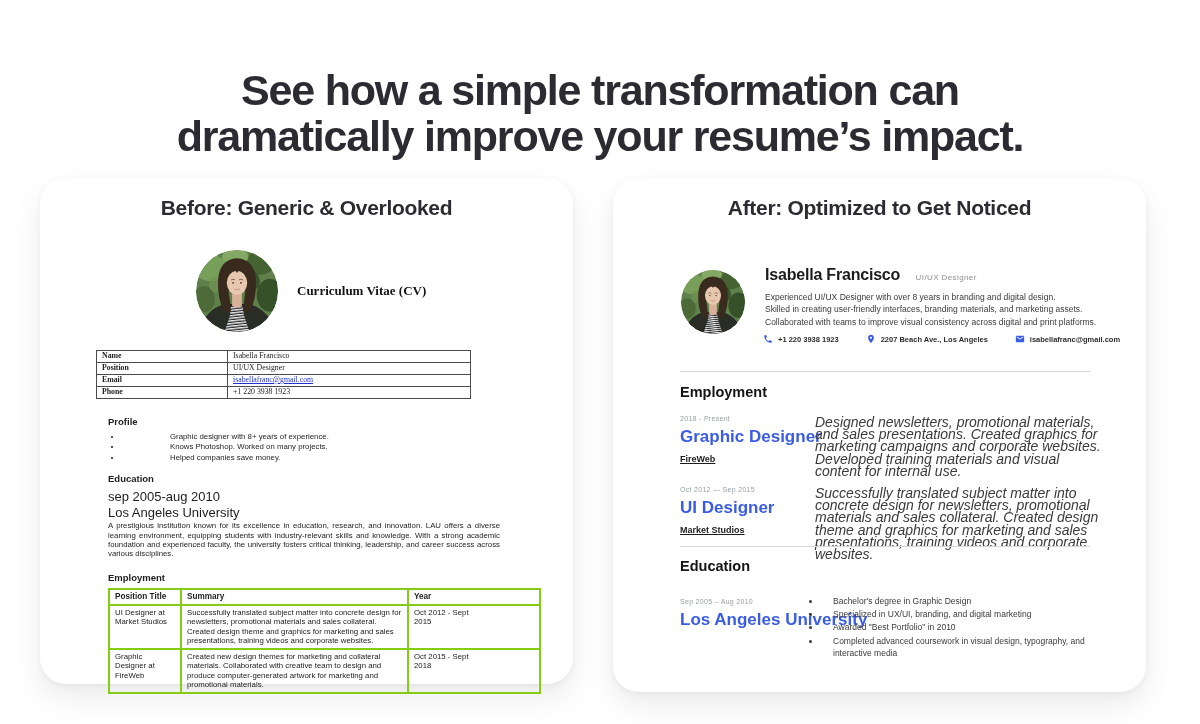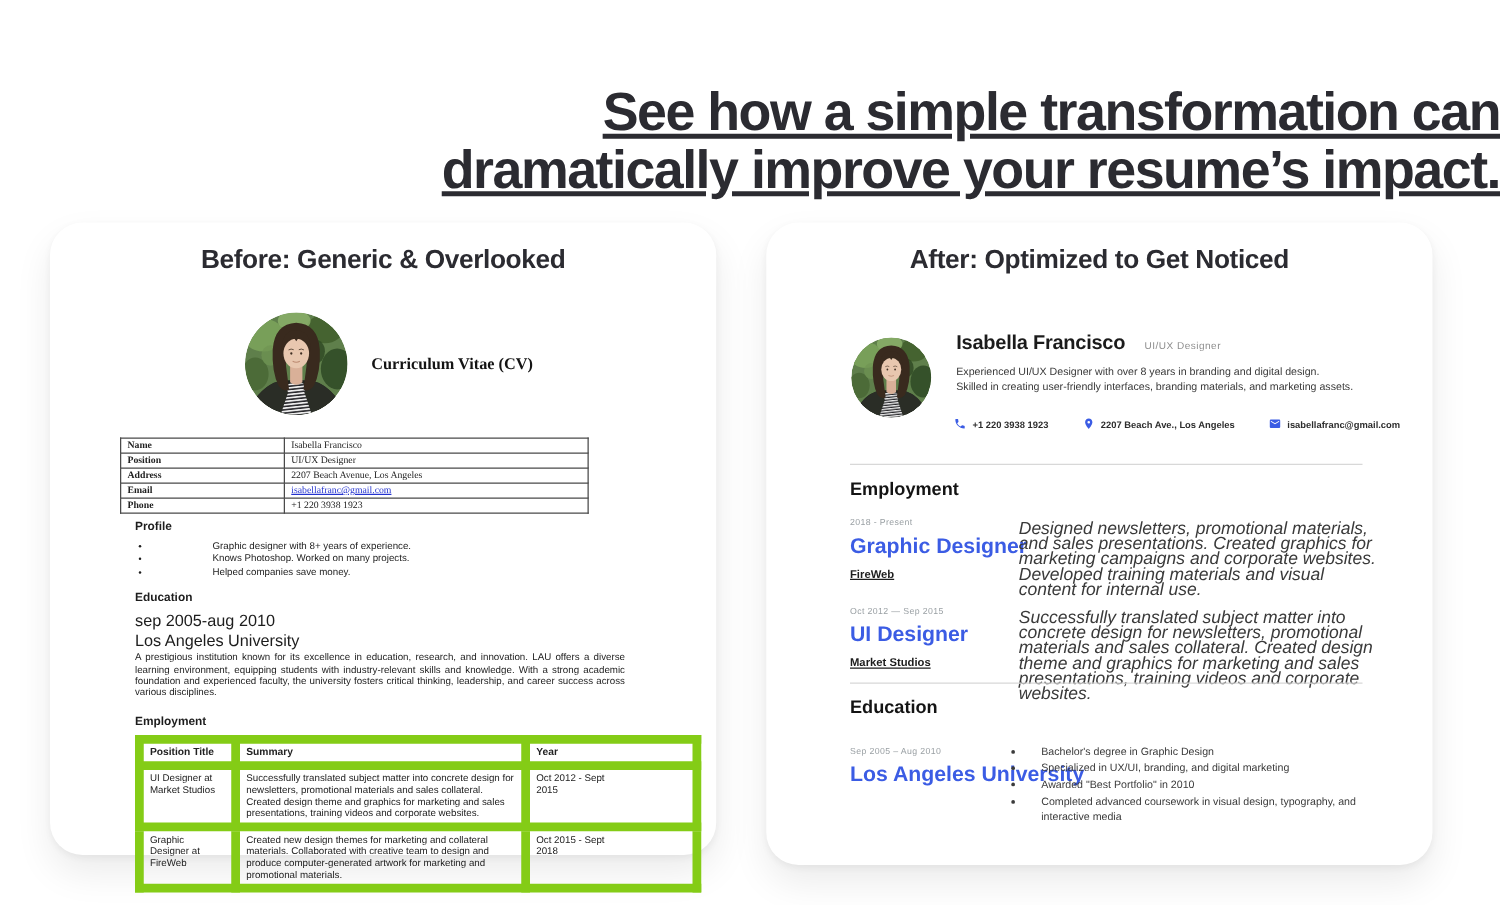--- a/index.html
+++ b/index.html
@@ -1,20 +1,20 @@
 <!DOCTYPE html>
 <html><head>
 <meta charset="utf-8">
 <style>
   html,body{margin:0;padding:0;background:#ffffff;}
   .page{position:relative;width:1200px;height:724px;overflow:hidden;background:#ffffff;
         font-family:"Liberation Sans",sans-serif;}
   
-  .page-heading{position:absolute;top:38px;left:0;width:100%;text-align:right;
-    font-weight:800;color:#2b2b31;font-size:43px;line-height:46px;letter-spacing:-1.2px;text-decoration:underline;}
+  .page-heading{position:absolute;top:38px;left:0;width:100%;text-align:center;
+    font-weight:800;color:#2b2b31;font-size:43px;line-height:46px;letter-spacing:-1.2px;}
   
   .card{position:absolute;top:178px;width:533px;background:#ffffff;border-radius:26px;
     box-shadow:0 2px 6px rgba(0,0,0,.05),0 14px 30px rgba(0,0,0,.08);}
   .card-left{left:40px;height:506px;}
   .card-right{left:613px;height:514px;}
   .card-title{position:absolute;top:18px;left:0;width:100%;margin:0;text-align:center;
     font-size:21px;font-weight:800;letter-spacing:-0.3px;color:#2b2b31;}
   
   .avatar{position:absolute;border-radius:50%;overflow:hidden;display:block;}
   .cv-avatar{left:156px;top:72px;width:82px;height:82px;}
@@ -29,21 +29,21 @@
   .cv-link{color:#2433cf;text-decoration:underline;}
   .cv-flow{position:absolute;left:68px;top:238px;width:398px;
     font-family:Liberation Sans, sans-serif;color:#1d1d1d;}
   .cv-h{font-size:9.5px;font-weight:bold;margin:0 0 5px;}
   .cv-bullets{margin:0 0 11px 3px;padding-left:11px;font-size:7.8px;line-height:1.2;}
   .cv-bullets li{margin:0 0 1px;padding-left:48px;}
   .cv-line{font-size:13px;line-height:1.2;}
   .cv-desc{font-size:7.8px;line-height:1.2;text-align:justify;margin:1px 0 13px;width:392px;}
   .emp-table{width:395px;border-collapse:collapse;margin-top:3px;
     font-size:7.8px;line-height:1.22;color:#222;table-layout:fixed;}
-  .emp-table td{border:7px solid #84cc16;padding:2px 5px;vertical-align:top;}
+  .emp-table td{border:2px solid #84cc16;padding:2px 5px;vertical-align:top;}
   .emp-table .hdr td{font-weight:bold;font-size:8.2px;}
   .col-pos{width:60px;}.col-sum{width:215px;}.col-year{width:120px;}
   .year-wrap{display:inline-block;max-width:72px;}
   
   .r-name-row{position:absolute;left:152px;top:88px;white-space:nowrap;}
   .r-name{font-size:16px;font-weight:700;color:#1b1b1b;letter-spacing:-0.2px;}
   .r-role{font-size:8px;color:#8e8e8e;margin-left:11px;letter-spacing:0.4px;}
   .r-summary{position:absolute;left:152px;top:113px;width:348px;font-size:8.5px;
     line-height:12.4px;color:#3a3a3a;}
   .r-contacts{position:absolute;left:150px;top:156px;display:flex;gap:27px;align-items:center;}
@@ -124,24 +124,20 @@
       <tbody>
         <tr>
           <td class="lbl">Name</td>
           <td>Isabella Francisco</td>
         </tr>
         <tr>
           <td class="lbl">Position</td>
           <td>UI/UX Designer</td>
         </tr>
         <tr>
-          <td class="lbl">Address</td>
-          <td>2207 Beach Avenue, Los Angeles</td>
-        </tr>
-        <tr>
           <td class="lbl">Email</td>
           <td>
             <a class="cv-link" href="#">isabellafranc@gmail.com</a>
           </td>
         </tr>
         <tr>
           <td class="lbl">Phone</td>
           <td>+1 220 3938 1923</td>
         </tr>
       </tbody>
@@ -197,20 +193,21 @@
     </svg>
 
     <div class="r-name-row">
       <span class="r-name">Isabella Francisco</span>
       <span class="r-role">UI/UX Designer</span>
     </div>
 
     <div class="r-summary">
       <div>Experienced UI/UX Designer with over 8 years in branding and digital design.</div>
       <div>Skilled in creating user-friendly interfaces, branding materials, and marketing assets.</div>
+      <div>Collaborated with teams to improve visual consistency across digital and print platforms.</div>
     </div>
 
     <div class="r-contacts">
       <div class="r-contact">
         <svg viewBox="0 0 24 24">
             <path d="M6.6 10.8c1.4 2.8 3.8 5.1 6.6 6.6l2.2-2.2c.3-.3.7-.4 1-.2 1.1.4 2.3.6 3.6.6.6 0 1 .4 1 1V20c0 .6-.4 1-1 1C10.6 21 3 13.4 3 4c0-.6.4-1 1-1h3.5c.6 0 1 .4 1 1 0 1.2.2 2.4.6 3.6.1.3 0 .7-.2 1L6.6 10.8z" fill="#3b5ce4"></path>
           </svg>
         <span>+1 220 3938 1923</span>
       </div>
       <div class="r-contact">

